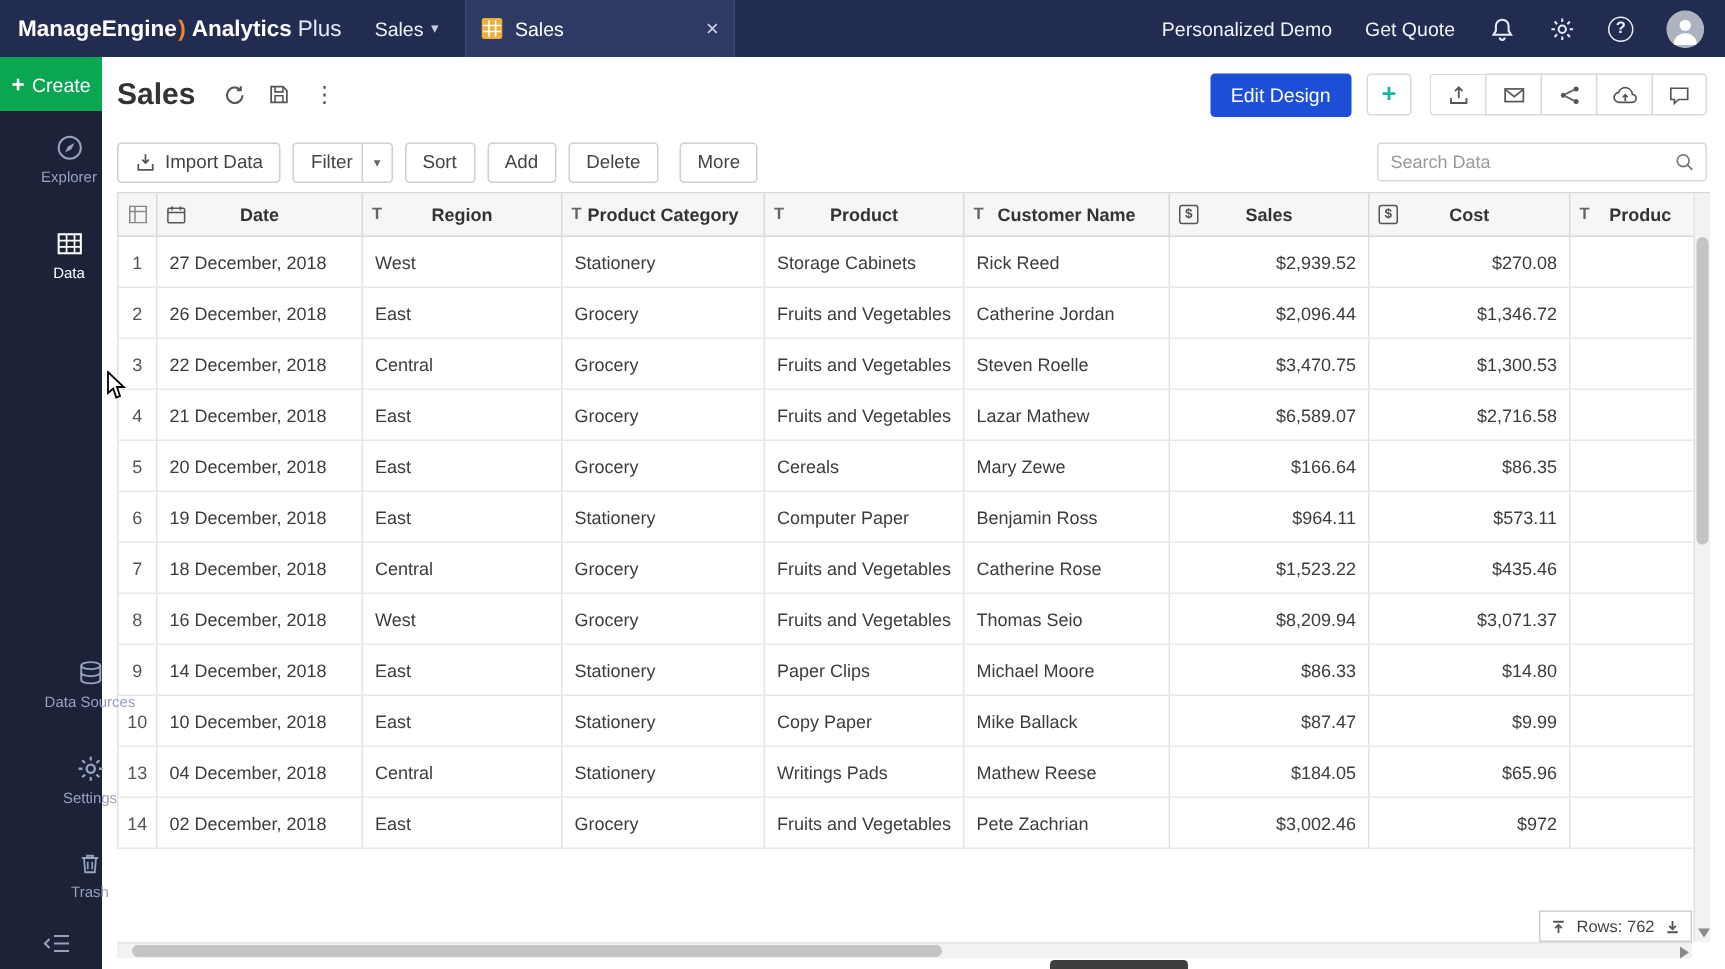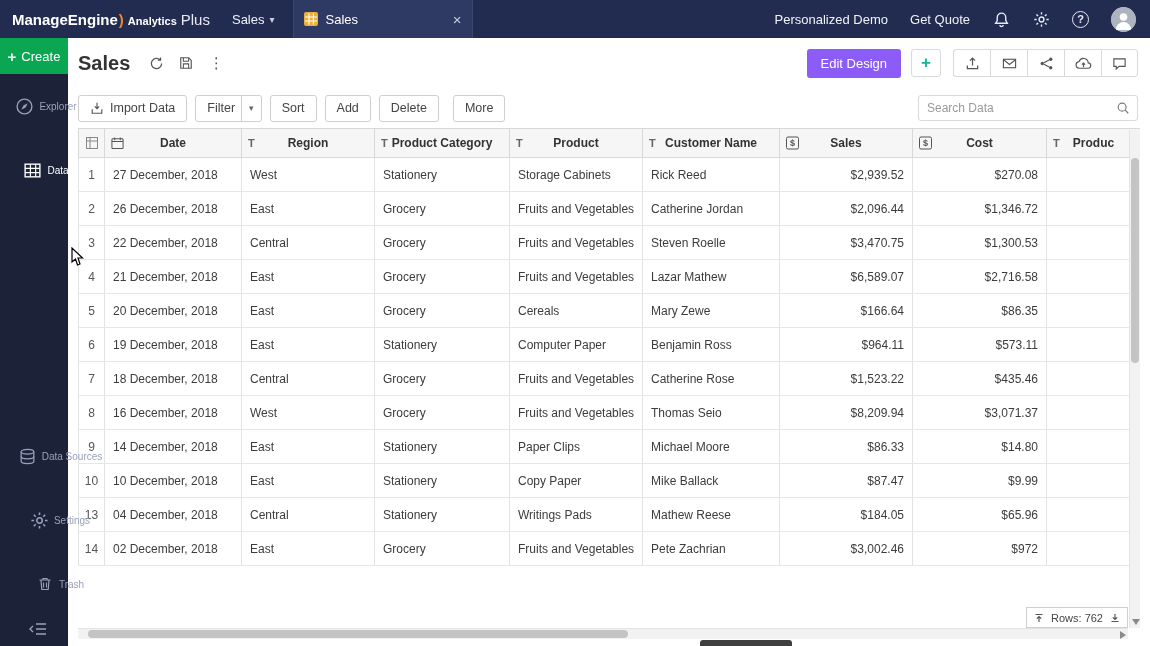--- a/index.html
+++ b/index.html
@@ -3,51 +3,51 @@
 <meta charset="utf-8">
 <style>
   * { margin:0; padding:0; box-sizing:border-box; }
   html,body { width:1150px; height:646px; overflow:hidden; font-family:"Liberation Sans",sans-serif; background:#fff; position:relative; }
 
   
   .topbar { position:absolute; top:0; left:0; width:1150px; height:38px; background:#222c50; display:flex; align-items:center; color:#fff; z-index:30; }
   .logo { display:flex; align-items:baseline; padding-left:12px; white-space:nowrap; }
   .logo .me { font-size:15px; font-weight:bold; color:#fff; }
   .logo .swoosh { color:#f0862c; font-weight:bold; font-size:15px; margin:0 4px 0 1px; }
-  .logo .prod { font-size:11px; font-weight:bold; color:#fff; }
+  .logo .prod { font-size:15px; font-weight:bold; color:#fff; }
   .logo .prod-light { font-size:15px; font-weight:300; color:#e7eaf4; margin-left:4px; }
   .workspace { margin-left:22px; font-size:13px; color:#eef1f9; display:flex; align-items:center; gap:5px; cursor:pointer; }
   .workspace .caret { font-size:10px; color:#c6cde0; }
   .tab { margin-left:18px; height:38px; width:180px; background:#2e3a63; display:flex; align-items:center; gap:8px; padding:0 10px; font-size:13px; border-left:1px solid #3a466f; border-right:1px solid #3a466f; }
   .tab .tab-close { margin-left:auto; color:#c9cfe1; font-size:15px; cursor:pointer; }
   .topbar-right { margin-left:auto; display:flex; align-items:center; gap:22px; padding-right:14px; }
   .topbar-link { font-size:13px; color:#f0f2f8; cursor:pointer; white-space:nowrap; }
   .tb-icon { width:18px; height:18px; display:flex; align-items:center; justify-content:center; cursor:pointer; }
   .help-circle { width:17px; height:17px; border:1.4px solid #e8ebf5; border-radius:50%; font-size:11px; line-height:14px; text-align:center; color:#e8ebf5; font-weight:bold; }
   .avatar { width:25px; height:25px; border-radius:50%; overflow:hidden; background:#aeb4bf; cursor:pointer; }
 
   
   .sidebar { position:absolute; top:38px; left:0; width:68px; bottom:0; background:#1c2339; z-index:20; }
   .create-btn { width:68px; height:36px; background:#0aa652; color:#fff; font-size:13px; display:flex; align-items:center; justify-content:center; gap:5px; cursor:pointer; }
   .create-btn .plus { font-size:15px; font-weight:bold; }
-  .side-item { width:92px; height:64px; display:flex; flex-direction:row; align-items:center; justify-content:center; gap:5px; color:#98a1bc; font-size:10px; cursor:pointer; text-align:left; }
+  .side-item { width:92px; height:64px; display:flex; flex-direction:column; align-items:center; justify-content:center; gap:5px; color:#98a1bc; font-size:10px; cursor:pointer; text-align:left; }
   .side-item.active { color:#ffffff; }
   .side-item svg { display:block; }
   .side-bottom { position:absolute; bottom:4px; left:14px; width:68px; }
   .collapse-row { height:26px; display:flex; align-items:center; padding-left:14px; cursor:pointer; }
 
   
   .main { position:absolute; top:38px; left:68px; width:1082px; height:608px; background:#fff; }
 
   .title-row { height:50px; display:flex; align-items:center; padding:0 12px 0 10px; }
   .page-title { font-size:20px; font-weight:bold; color:#333; margin-right:14px; }
   .title-icon { width:24px; height:24px; display:flex; align-items:center; justify-content:center; cursor:pointer; color:#555; margin-right:6px; }
   .kebab { font-size:15px; color:#555; }
   .title-right { margin-left:auto; display:flex; align-items:center; }
-  .edit-design { background:#8b5cf6; color:#fff; border:none; font-size:13px; padding:7px 14px; border-radius:3px; cursor:pointer; font-family:inherit; }
+  .edit-design { background:#1d4ed8; color:#fff; border:none; font-size:13px; padding:7px 14px; border-radius:3px; cursor:pointer; font-family:inherit; }
   .icon-btn { width:30px; height:28px; background:#fff; border:1px solid #d9d9d9; display:flex; align-items:center; justify-content:center; cursor:pointer; }
   .plus-btn { margin-left:10px; border-radius:3px; color:#14b89a; font-size:17px; font-weight:bold; }
   .btn-group { display:flex; margin-left:12px; }
   .btn-group .icon-btn { border-right:none; width:37px; }
   .btn-group .icon-btn:first-child { border-radius:3px 0 0 3px; }
   .btn-group .icon-btn:last-child { border-right:1px solid #d9d9d9; border-radius:0 3px 3px 0; }
 
   .toolbar-row { height:40px; display:flex; align-items:center; padding:0 12px 0 10px; gap:8px; position:relative; }
   .tb-btn { height:27px; background:#fff; border:1px solid #cfcfcf; border-radius:3px; font-size:12.5px; color:#444; display:flex; align-items:center; gap:6px; padding:0 11px; cursor:pointer; font-family:inherit; }
   .tb-btn.split { padding-right:0; }

